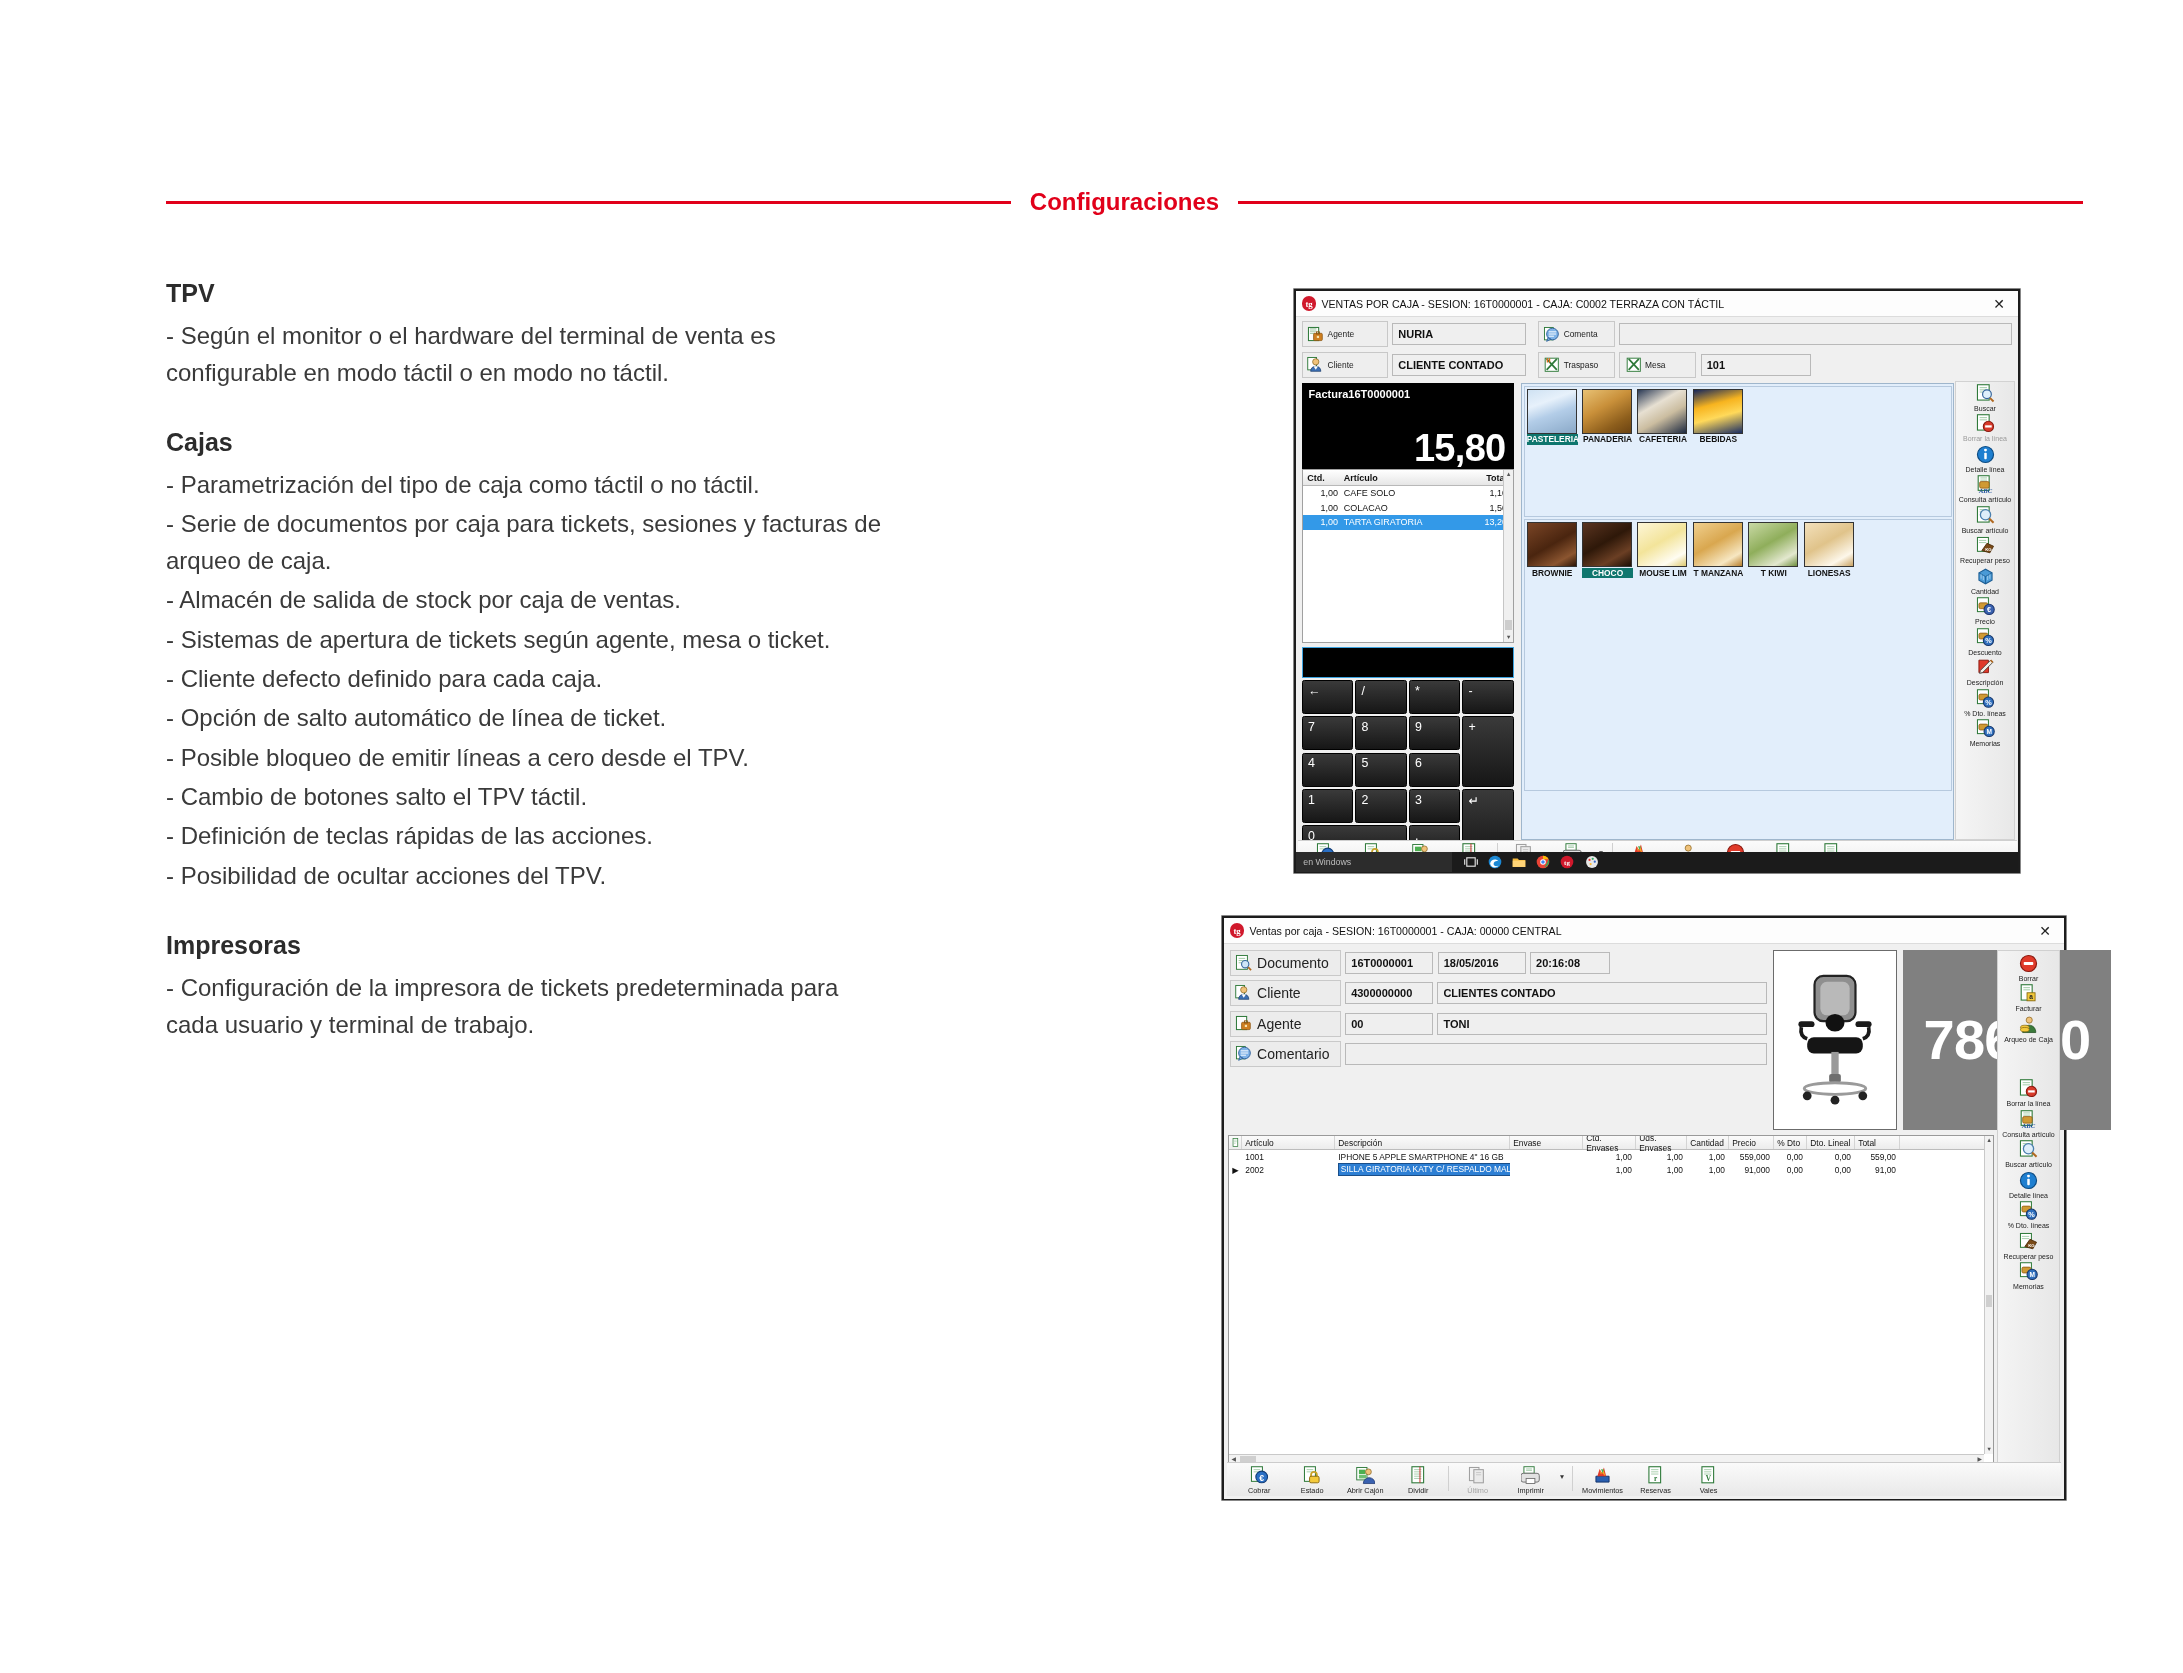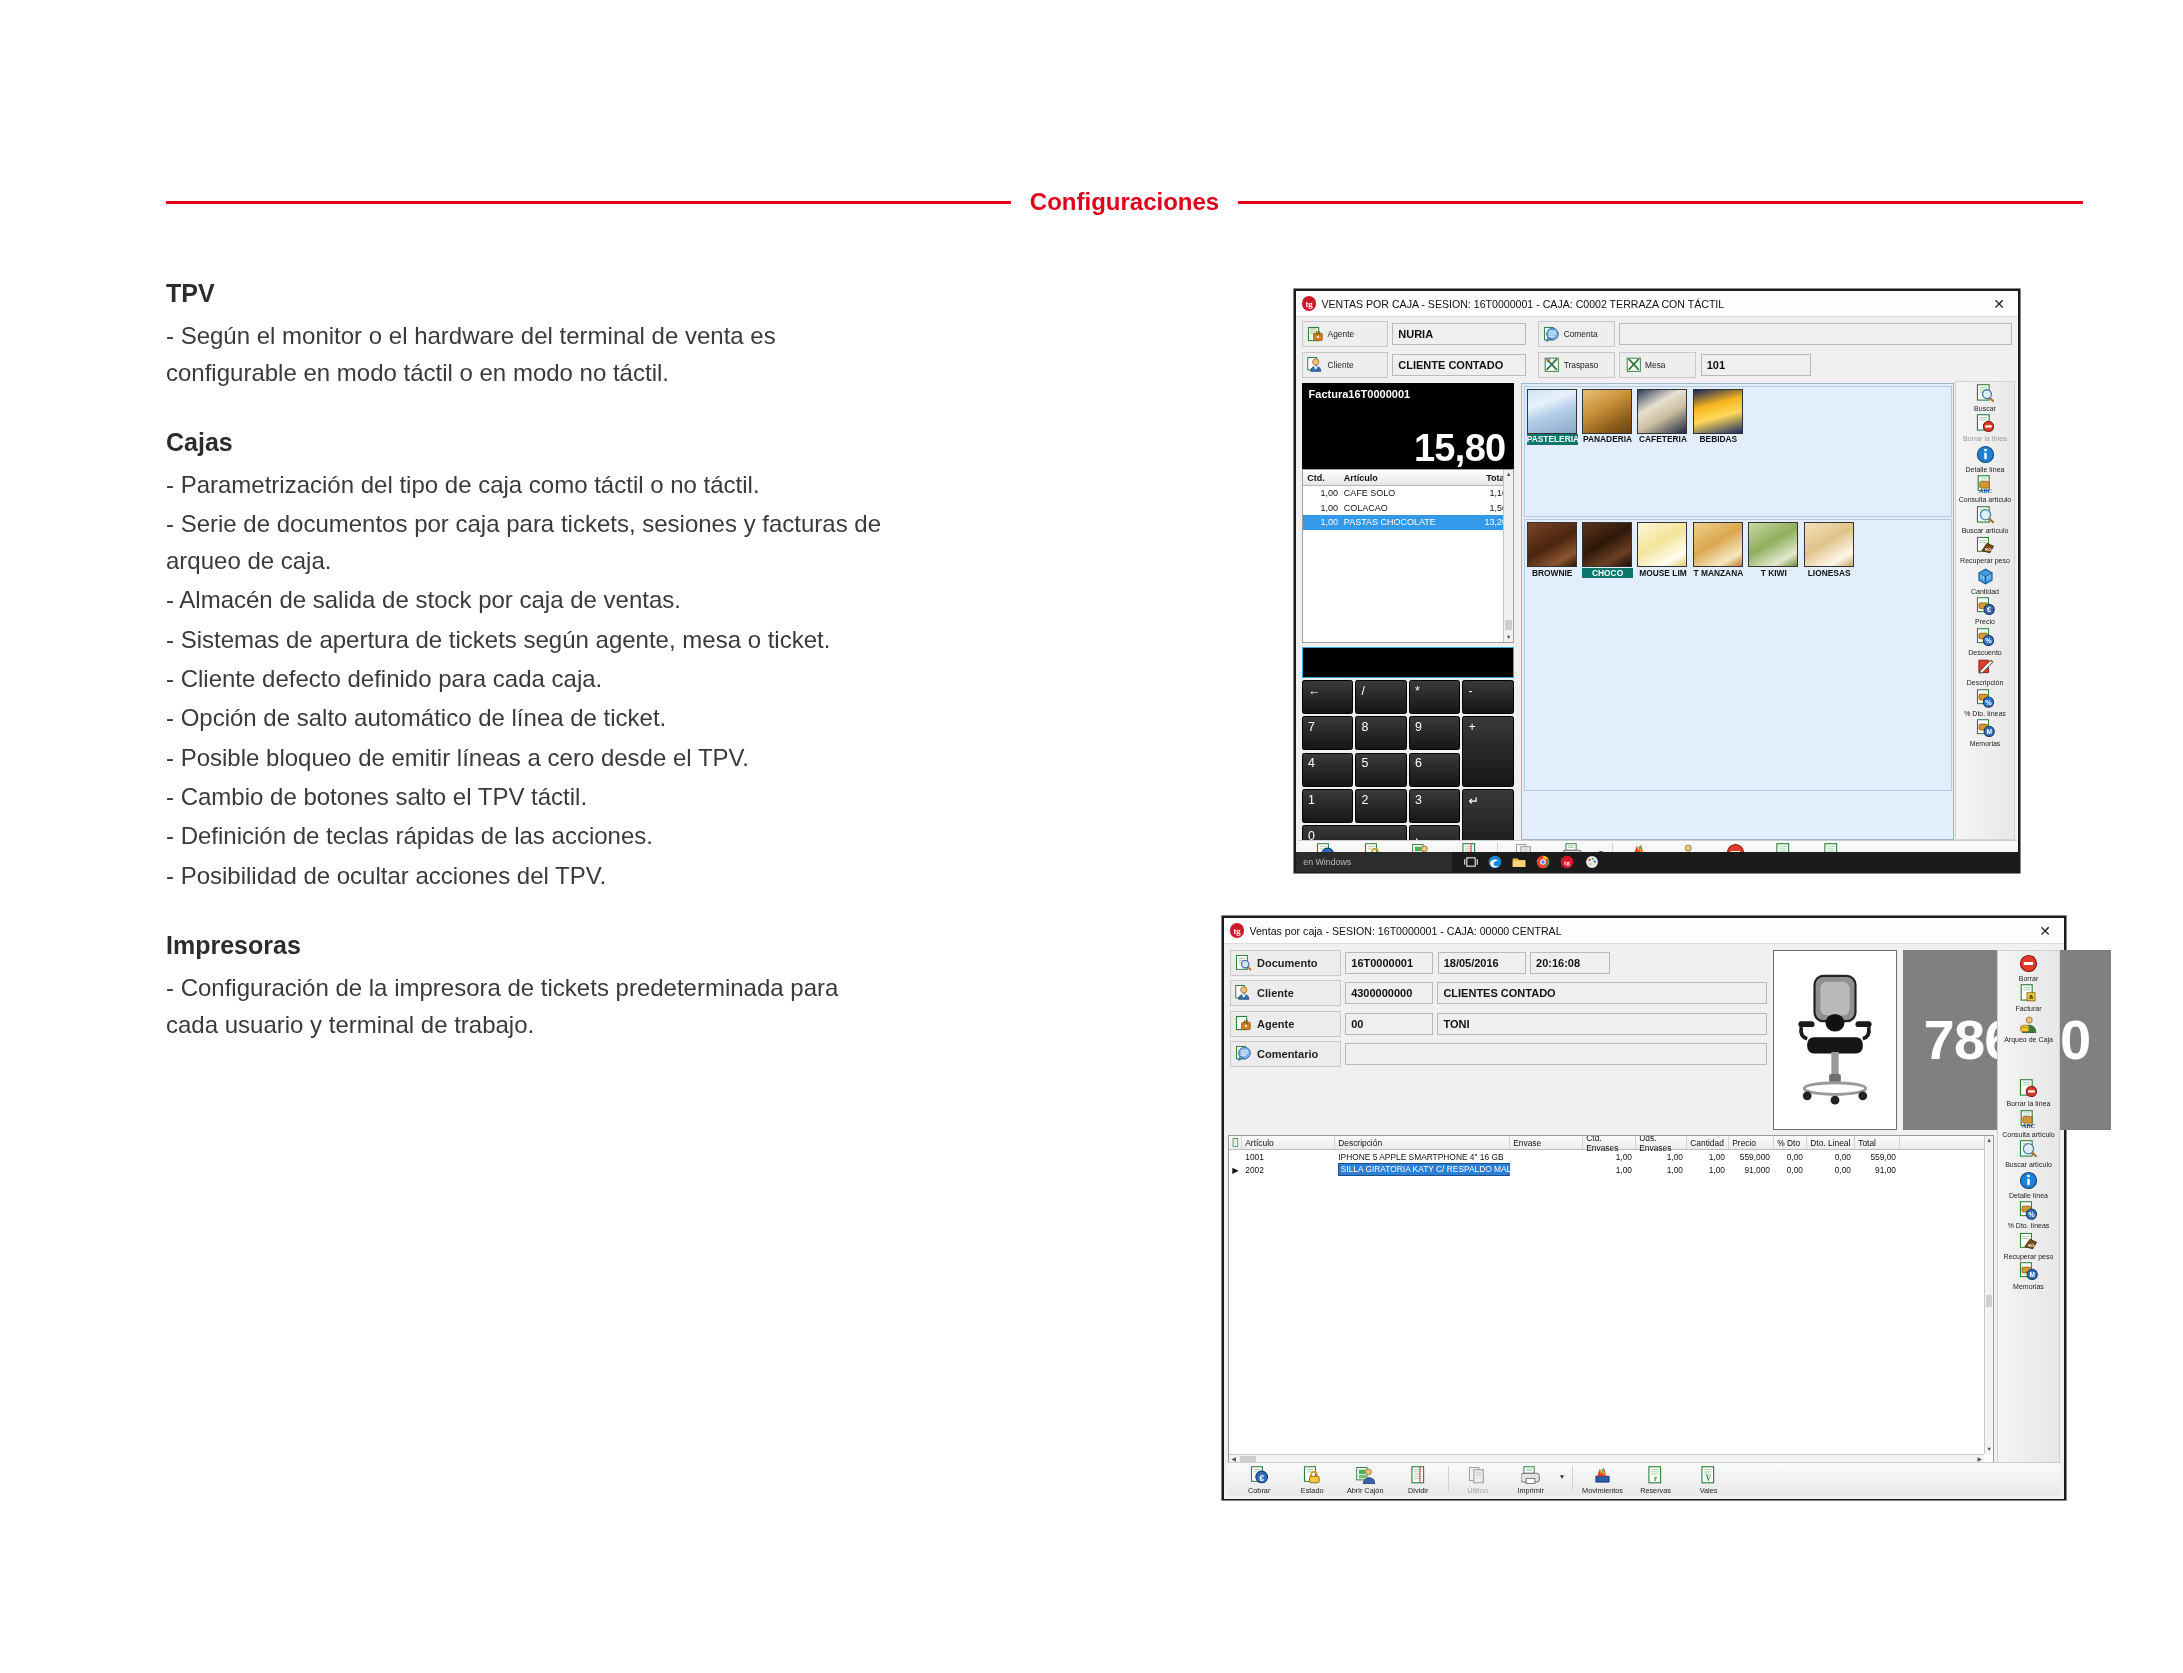--- a/index.html
+++ b/index.html
@@ -276,21 +276,21 @@
   #win2 { left: 1222px; top: 916px; width: 844px; height: 584px; }
   .w2-body { position: relative; width: 100%; height: 555px; background: #f0f0f0; }
   .w2-fields { position: absolute; left: 5.8px; top: 5.8px; width: 537px; }
   .w2-row { display: flex; align-items: center; gap: 4.4px; margin-bottom: 4.4px; }
   .w2-lblbtn {
     width: 111px; height: 26px;
     background: #ececec; border: 0.7px solid #c9c9c9;
     display: flex; align-items: center; gap: 4.4px; padding-left: 4.4px;
   }
   .w2-lblbtn .ic { width: 17.5px; height: 17.5px; flex: 0 0 auto; }
-  .w2-lblbtn .lb { font-size: 11px; color: #222; font-weight: bold; }
+  .w2-lblbtn .lb { font-size: 14px; color: #222; }
 
   .chair-box {
     position: absolute; left: 549px; top: 5.8px;
     width: 124px; height: 180px;
     background: #fff; border: 0.7px solid #6b6b6b;
     display: flex; align-items: center; justify-content: center;
   }
   .amount-box {
     position: absolute; left: 679px; top: 5.8px;
     width: 208px; height: 180px;
@@ -488,21 +488,21 @@
               <div class="c2">CAFE SOLO</div>
               <div class="c3">1,10</div>
             </div>
             <div class="tg-row">
               <div class="c1">1,00</div>
               <div class="c2">COLACAO</div>
               <div class="c3">1,50</div>
             </div>
             <div class="tg-row sel">
               <div class="c1">1,00</div>
-              <div class="c2">PASTAS CHOCOLATE</div>
+              <div class="c2">TARTA GIRATORIA</div>
               <div class="c3">13,20</div>
             </div>
           </div>
         <div class="tg-scroll">
           <div class="arw">▲</div>
           <div class="thumb"></div>
           <div class="arw bot">▼</div>
         </div>
       </div>
     </div>

